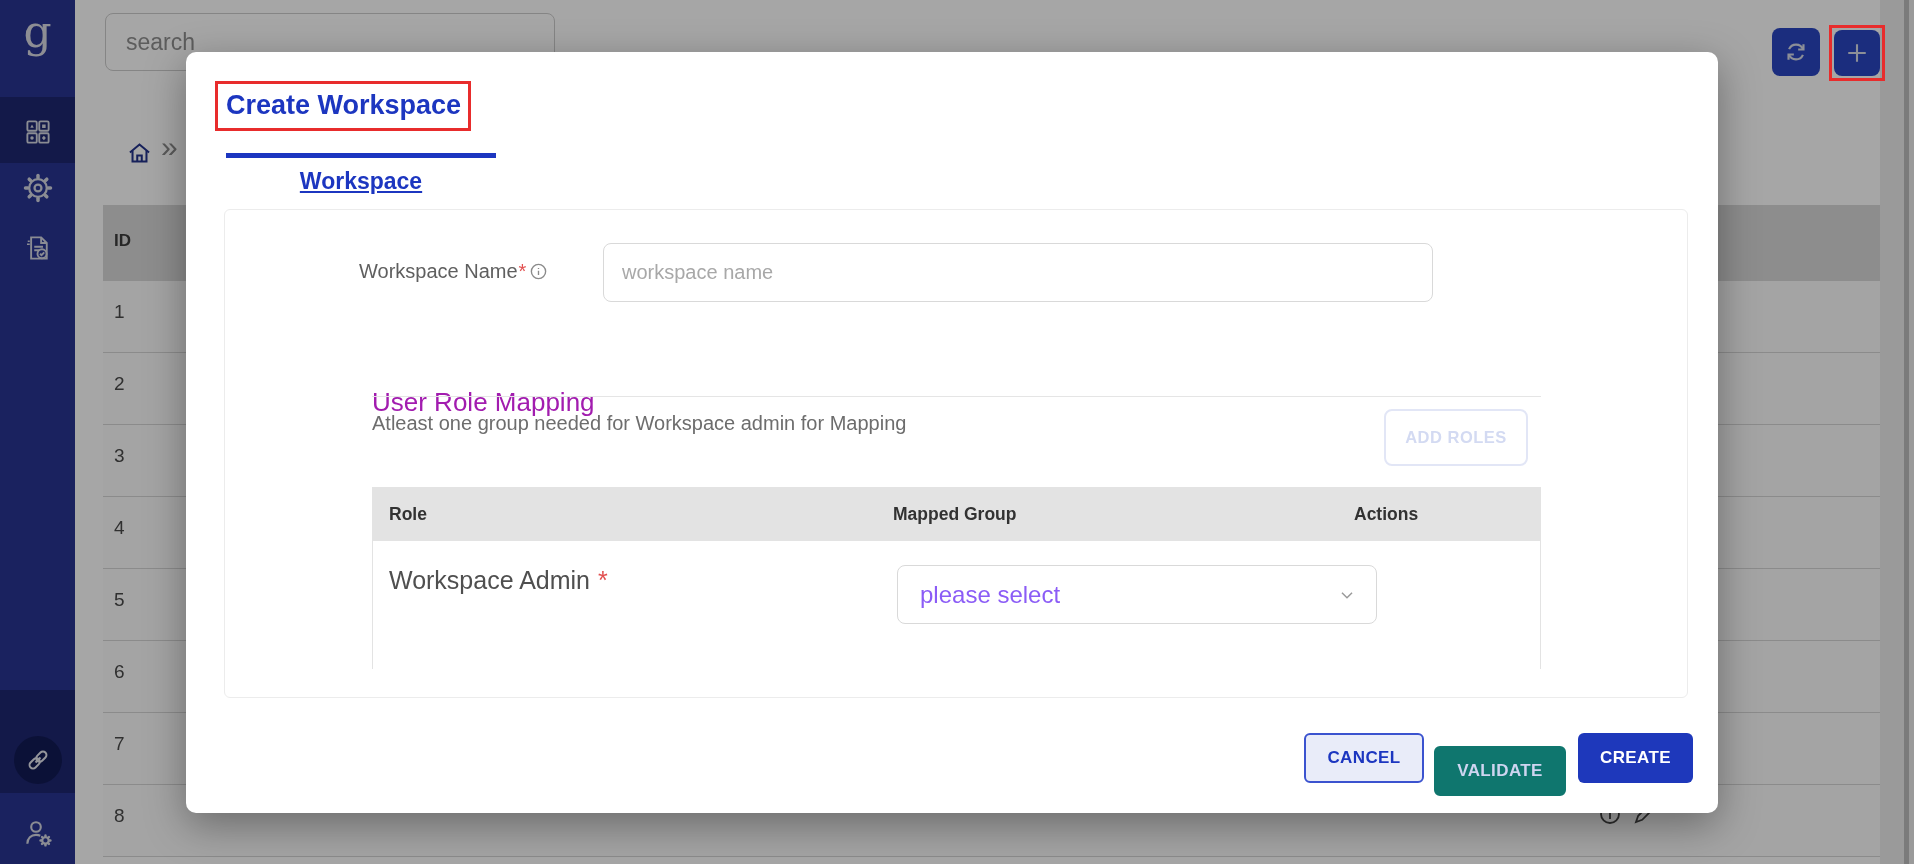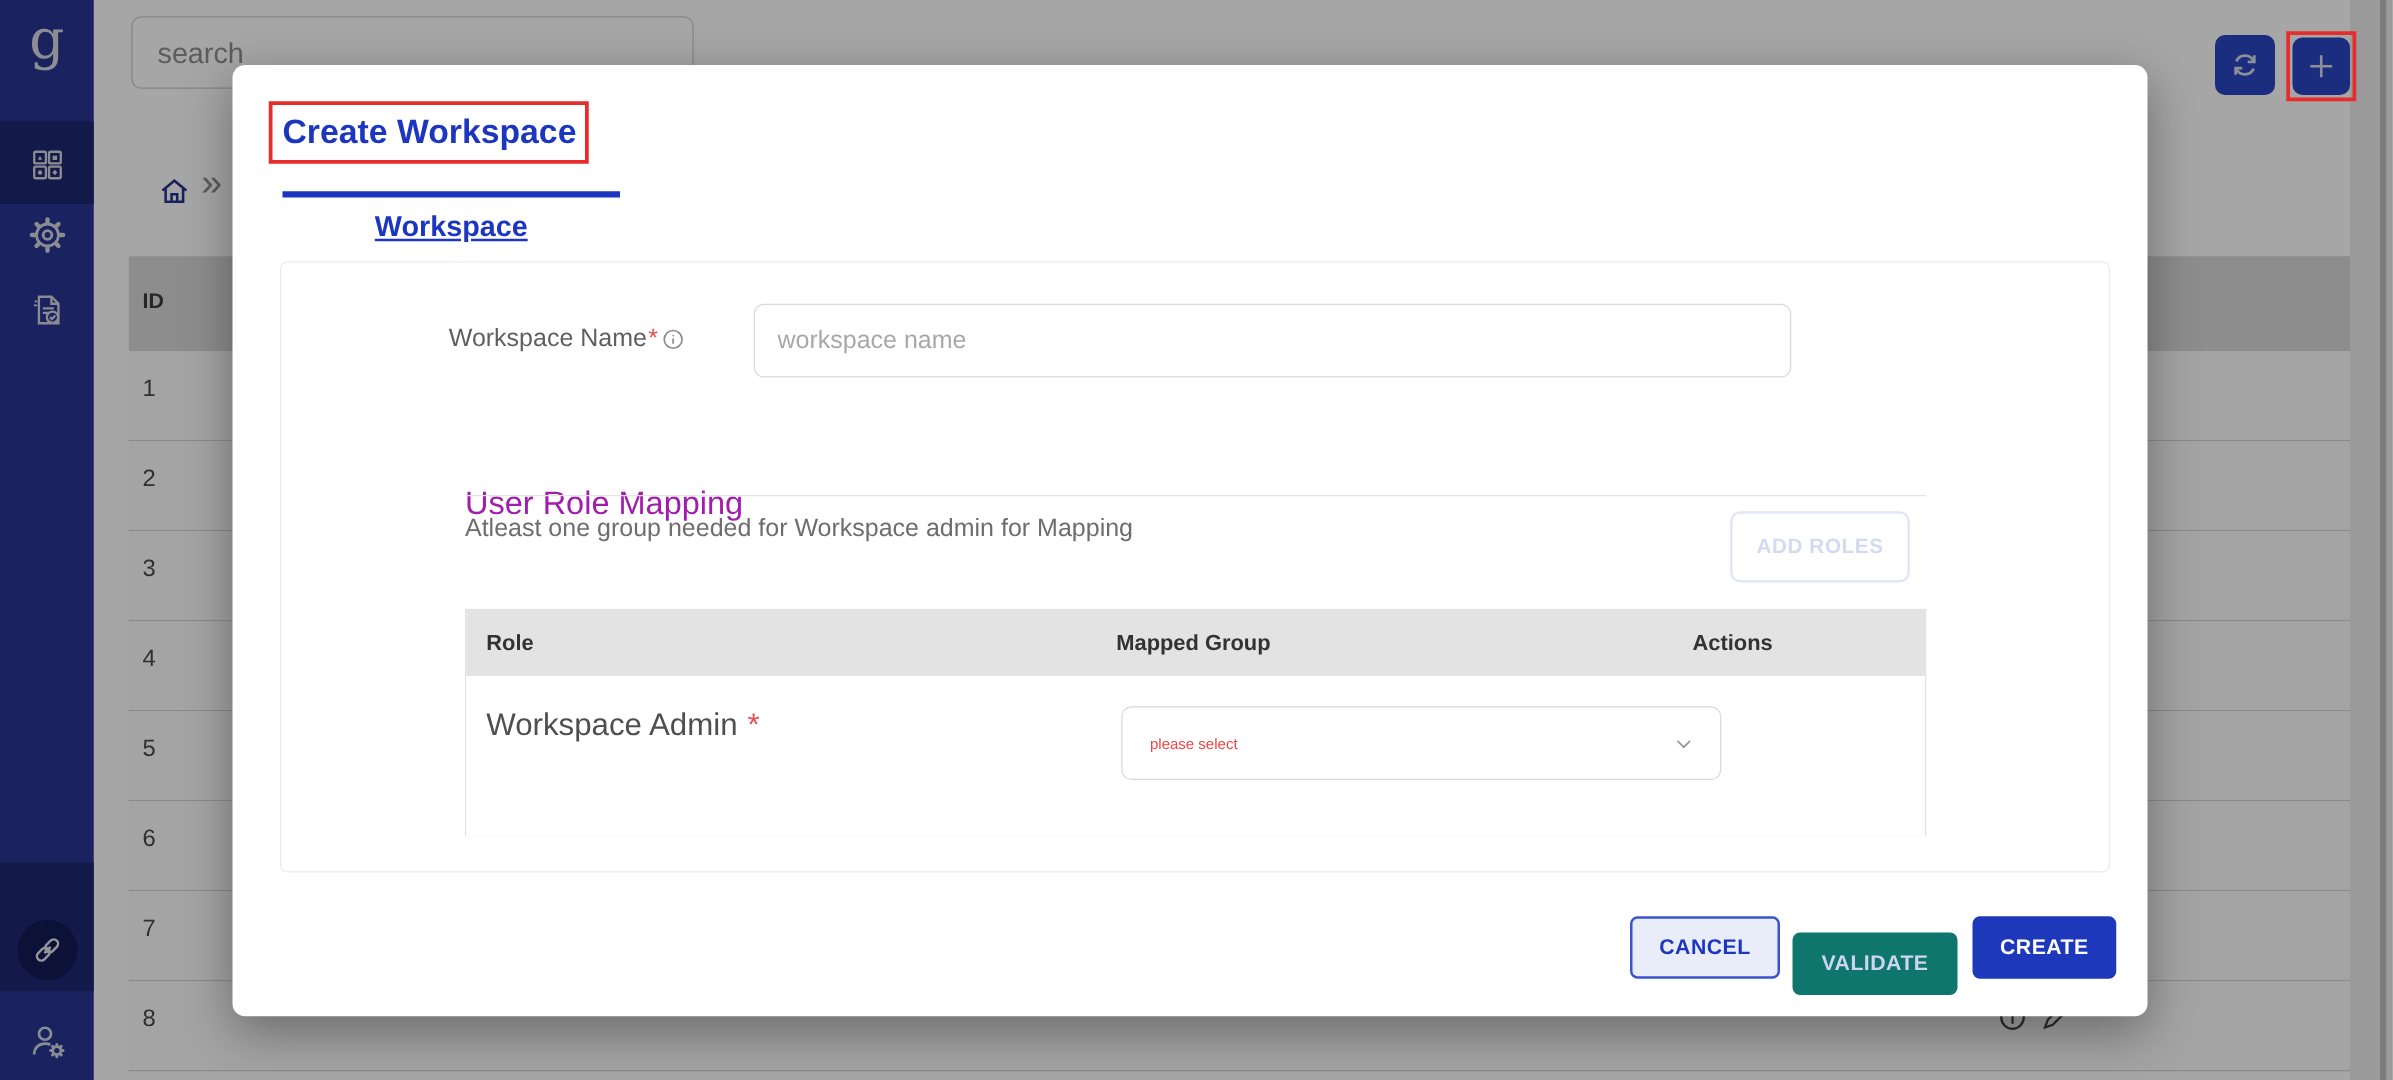--- a/index.html
+++ b/index.html
@@ -78,21 +78,21 @@
              letter-spacing:.5px;font-family:inherit;}
 
   .role-table{position:absolute;left:186px;top:435px;width:1169px;height:182px;border:1px solid #e3e3e3;}
   .rt-head{position:absolute;left:0;top:0;width:100%;height:53px;background:#e3e3e3;}
   .rt-h{position:absolute;top:16px;font-size:17.5px;font-weight:700;color:#323232;}
   .rt-h0{left:16px;} .rt-h1{left:520px;} .rt-h2{left:981px;text-align:center;}
   .rt-body{position:absolute;left:0;top:53px;width:100%;height:128px;background:#fff;}
   .rt-role{position:absolute;left:16px;top:25px;font-size:25px;color:#4f4f4f;}
   .rt-select{position:absolute;left:524px;top:24px;width:480px;height:59px;border:1px solid #d9d9d9;
              border-radius:8px;display:flex;align-items:center;padding:0 18px 0 22px;cursor:pointer;background:#fff;}
-  .rt-select .ph{flex:1;font-size:12px;color:#ef4444;}
+  .rt-select .ph{flex:1;font-size:24px;color:#8b5cf6;}
   .rt-select .chev{color:#9a9a9a;display:flex;}
 
   .m-btn{position:absolute;top:681px;height:50px;border-radius:6px;font-size:17px;font-weight:700;
          letter-spacing:.4px;font-family:inherit;cursor:pointer;}
   .btn-cancel{left:1118px;width:120px;background:#e9ecf9;border:2px solid #3b53cf;color:#1c36c0;}
   .btn-validate{left:1248px;width:132px;background:#0f766e;border:6px solid #0f766e;color:#ced5f0;margin-top:13px;}
   .btn-create{left:1392px;width:115px;background:#1e38bb;border:none;color:#ffffff;}
 
   
   .annot{position:absolute;border:3px solid #e82c2c;z-index:30;pointer-events:none;}

